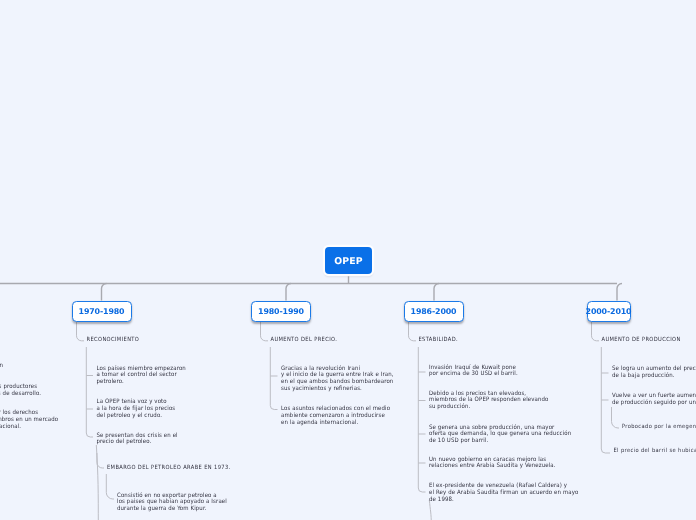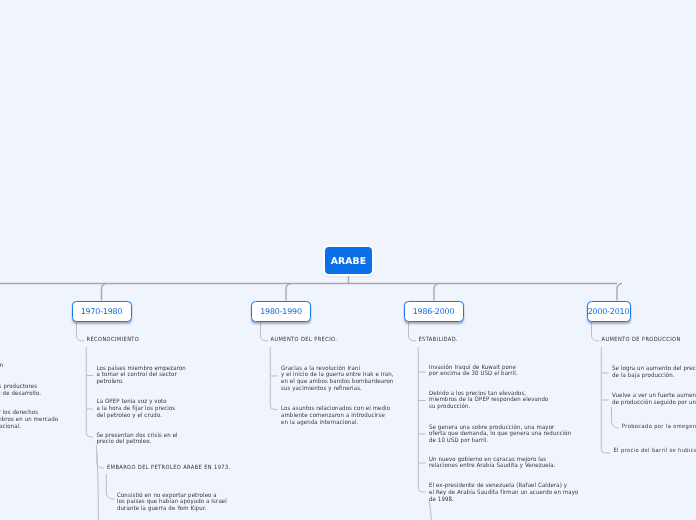--- a/index.html
+++ b/index.html
@@ -11,21 +11,21 @@
 
   .root{position:absolute;left:325px;top:247px;width:47px;height:26.5px;background:#0a70e8;
         border-radius:4px;box-shadow:0 0 0 2.2px #fdfdff,0 1.5px 2.5px rgba(60,60,70,.30);
         color:#fff;font-family:"DejaVu Sans",sans-serif;
         font-weight:bold;font-size:9.3px;letter-spacing:.1px;padding-top:2px;
         display:flex;align-items:center;justify-content:center;box-sizing:border-box;}
 
   .decade{position:absolute;height:21px;background:#fff;border:1.9px solid #1b7ae8;
         border-radius:4.5px;box-shadow:0 1.5px 2px rgba(60,60,70,.40);
         color:#0a6ae0;font-family:"DejaVu Sans",sans-serif;
-        font-weight:normal;font-size:7.9px;letter-spacing:-0.15px;white-space:nowrap;
+        font-weight:bold;font-size:7.9px;letter-spacing:-0.15px;white-space:nowrap;
         display:flex;align-items:center;justify-content:center;box-sizing:border-box;}
 
   .cat{position:absolute;font-family:"DejaVu Sans Condensed","DejaVu Sans",sans-serif;font-size:5.7px;color:#31313f;letter-spacing:.38px;
        white-space:nowrap;line-height:8px;}
   .leaf{position:absolute;font-family:"DejaVu Sans Condensed","DejaVu Sans",sans-serif;font-size:6px;color:#31313f;line-height:6.85px;
         letter-spacing:.13px;white-space:pre;}
   .clip{position:absolute;font-family:"DejaVu Sans Condensed","DejaVu Sans",sans-serif;font-size:6px;color:#31313f;line-height:6.85px;
         letter-spacing:.13px;white-space:pre;}
 </style>
 </head>
@@ -59,21 +59,21 @@
         <path d="M429.3 500 C430.3 510 431.3 514 431.3 524"></path>
         <path d="M591.5 321.5 V335.8 a5 5 0 0 0 5 5 H599"></path>
         <path d="M601.3 347 V449 a4 4 0 0 0 4 4 H610"></path>
         <path d="M601.3 373 H608.5"></path>
         <path d="M601.3 400 H608.5"></path>
         <path d="M611.5 407 V421.5 a6.5 6.5 0 0 0 6.5 6.5 H619"></path>
       </g>
   </svg>
 
   <div class="root">
-    <span>ARABE</span>
+    <span>OPEP</span>
   </div>
 <div class="decade" style="left: 71.5px; top: 300.5px; width: 60px;">
       <span>1970-1980</span>
     </div>
     <div class="cat" style="left: 86.5px; top: 336px;">RECONOCIMIENTO</div>
     <div class="leaf" style="left: 96.5px; top: 365.5px;">Los países miembro empezaron
 a tomar el control del sector
 petrolero.</div>
     <div class="leaf" style="left: 96.5px; top: 399px;">La OPEP tenia voz y voto
 a la hora de fijar los precios

